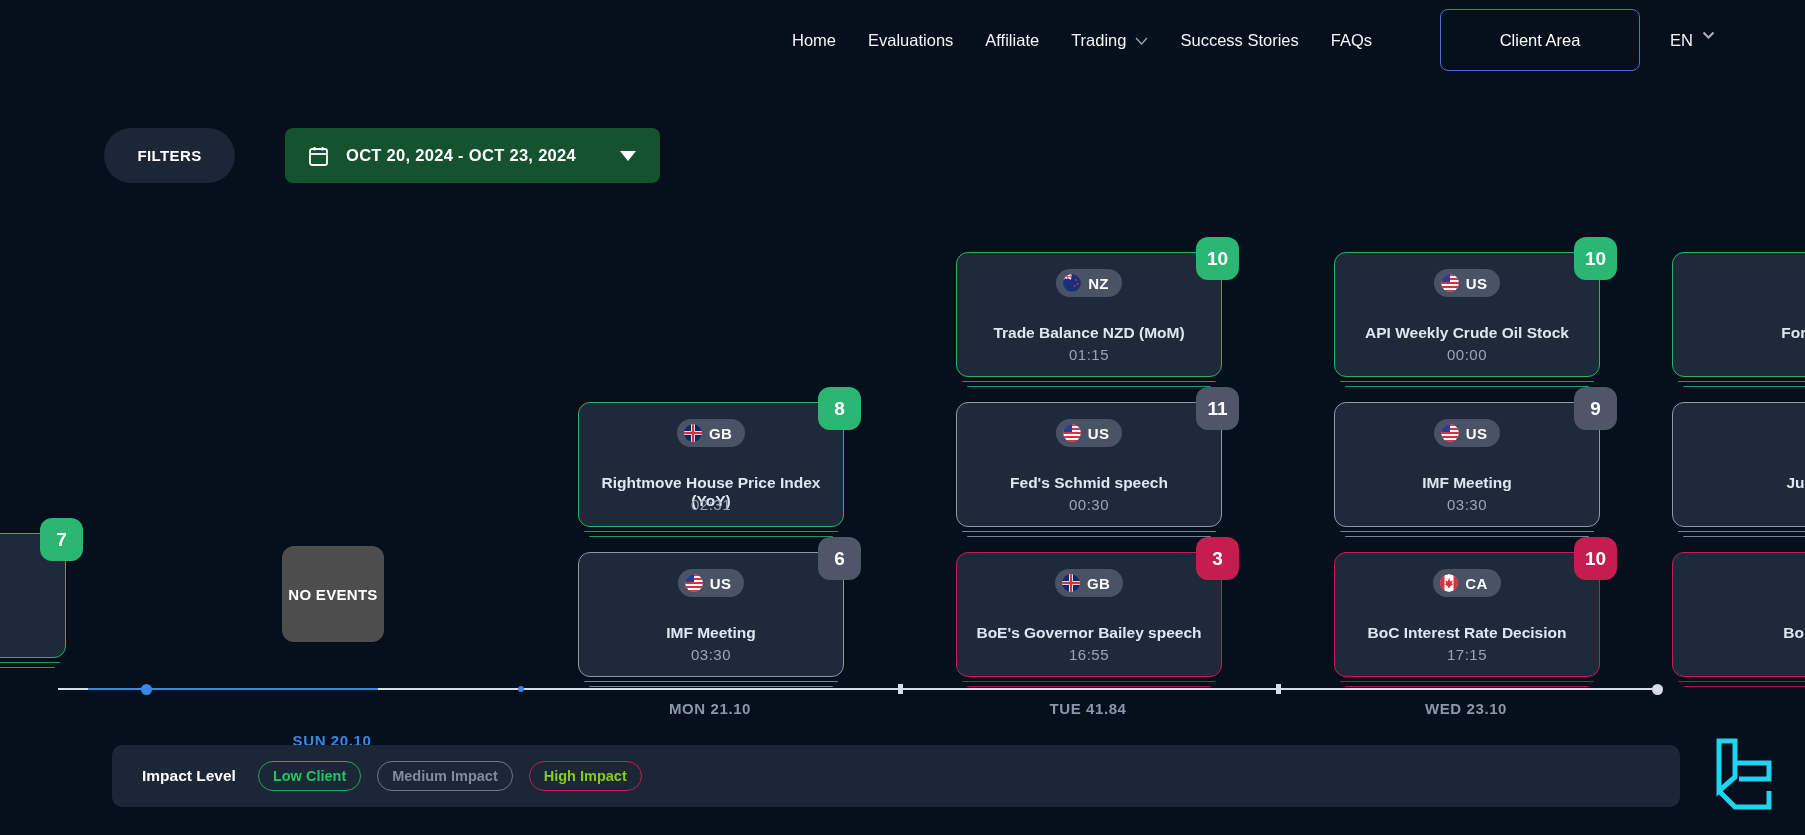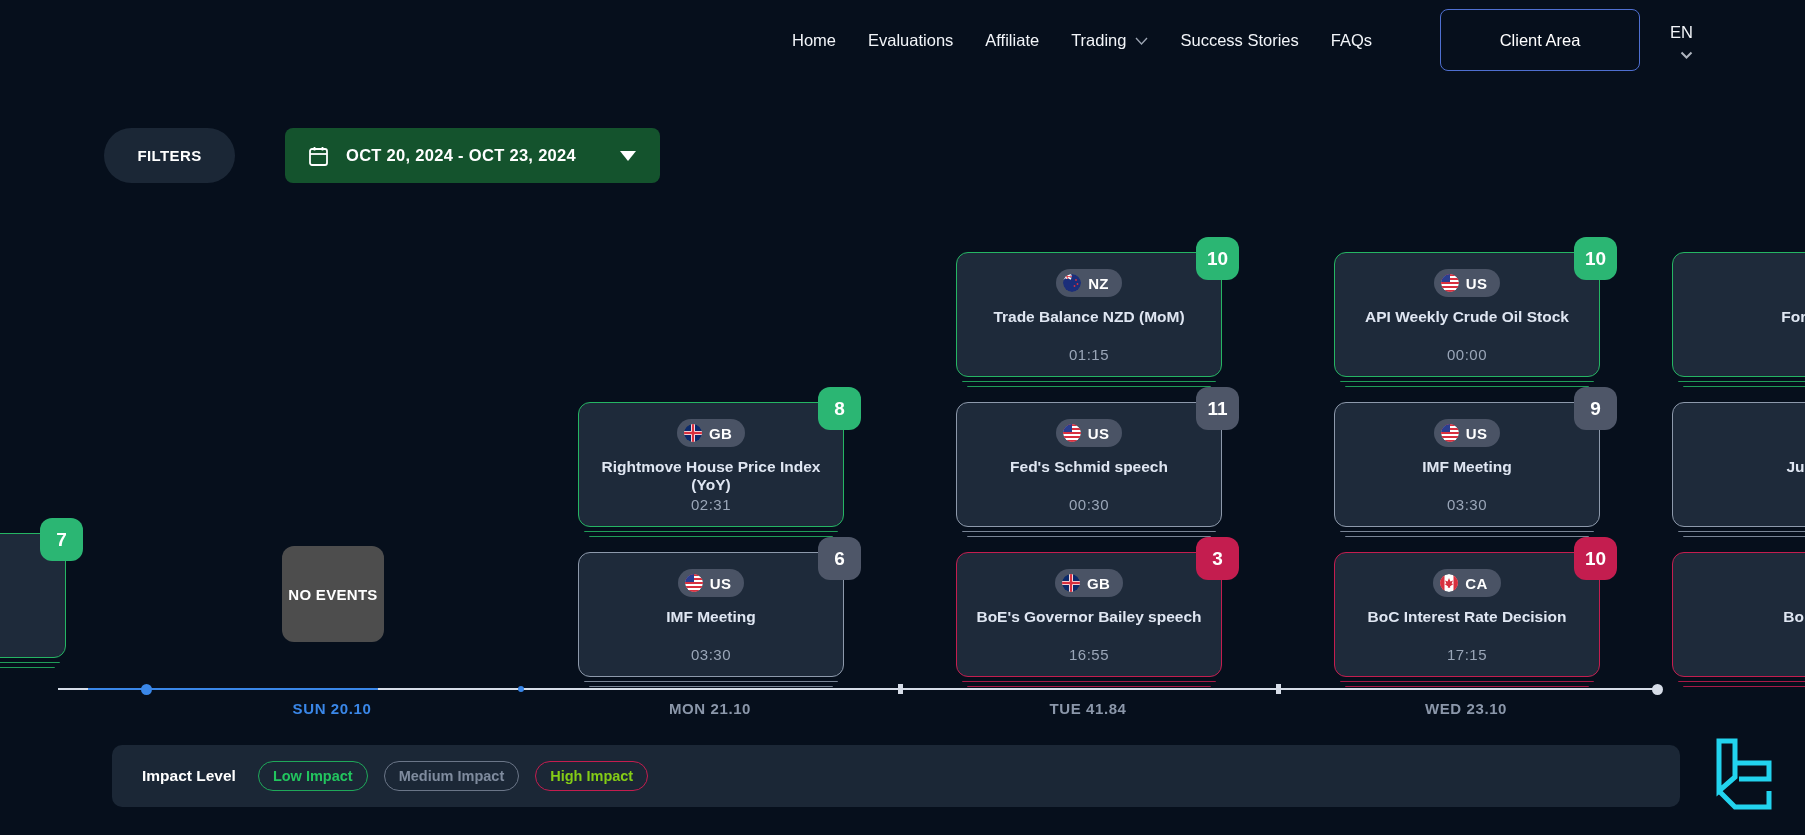--- a/index.html
+++ b/index.html
@@ -70,26 +70,25 @@
     align-items: center;
     justify-content: center;
     font-size: 16.5px;
     color: #ffffff;
     cursor: pointer;
   }
   .lang {
     position: absolute;
     left: 1670px;
     display: flex;
-    align-items: flex-end;
+    align-items: flex-start;
     gap: 9px;
     font-size: 16.5px;
     color: #f2f5f9;
     cursor: pointer;
-    flex-direction: column;
   }
 
   
   .toolbar {
     position: absolute;
     top: 128px;
     left: 0;
     width: 1805px;
     height: 62px;
   }
@@ -153,20 +152,21 @@
     position: absolute;
     width: 266px;
     height: 125px;
     background: #1e2a3a;
     border-radius: 12px;
     border: 1.4px solid transparent;
     display: flex;
     flex-direction: column;
     align-items: center;
     cursor: pointer;
+    gap: 16px;
   }
   .card::before,
   .card::after {
     content: "";
     position: absolute;
     left: 4px;
     right: 4px;
     height: 0;
     border-bottom: 1.4px solid currentColor;
     border-bottom-left-radius: 10px;
@@ -288,21 +288,21 @@
   .daylabel {
     position: absolute;
     top: 700px;
     font-size: 15px;
     font-weight: 700;
     letter-spacing: .6px;
     color: #8b97aa;
     text-align: center;
     width: 200px;
   }
-  .daylabel.active { color: #3a87e8; }
+  .daylabel.active { color: #3a87e8; margin-top: 32px; }
 
   
   .legend {
     position: absolute;
     left: 112px;
     top: 745px;
     width: 1568px;
     height: 62px;
     background: #1b2736;
     border-radius: 10px;
@@ -599,21 +599,21 @@
   <div class="tick" style="left:1276px;"></div>
   <div class="tick dot" style="left:1652px;"></div>
 
   <div class="daylabel active" style="left:232px;">SUN 20.10</div>
   <div class="daylabel" style="left:610px;">MON 21.10</div>
   <div class="daylabel" style="left:988px;">TUE 41.84</div>
   <div class="daylabel" style="left:1366px;">WED 23.10</div>
 
   <div class="legend">
     <span class="legend-title">Impact Level</span>
-    <span class="chip low">Low Impact</span>
+    <span class="chip low">Low Client</span>
     <span class="chip medium">Medium Impact</span>
     <span class="chip high">High Impact</span>
   </div>
 
   <span class="watermark">
     <svg viewBox="0 0 78 92" xmlns="http://www.w3.org/2000/svg">
       <g fill="none" stroke="#22d3ee" stroke-width="5">
         <path d="M14 8 H30 V44 L14 58 Z"></path>
         <path d="M30 30 H64 V46 H34"></path>
         <path d="M14 58 L30 74 H64 V58"></path>

